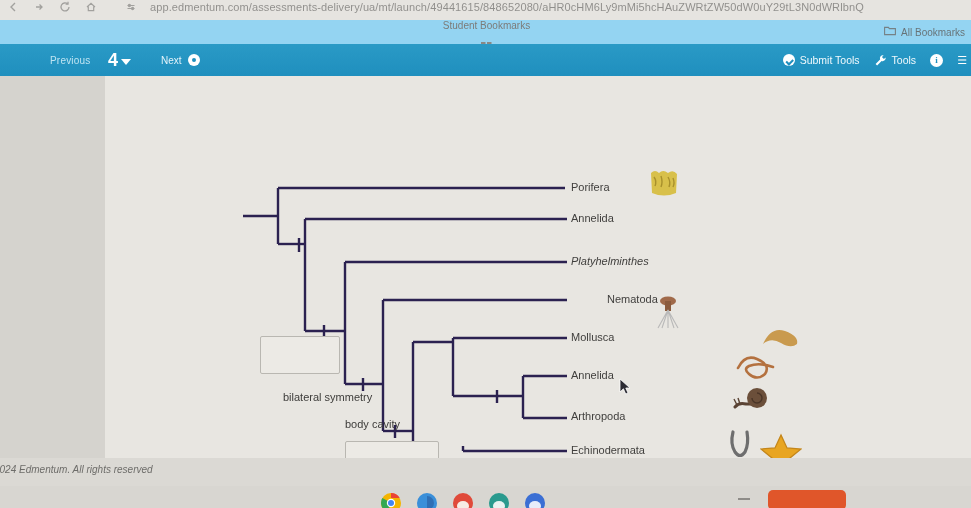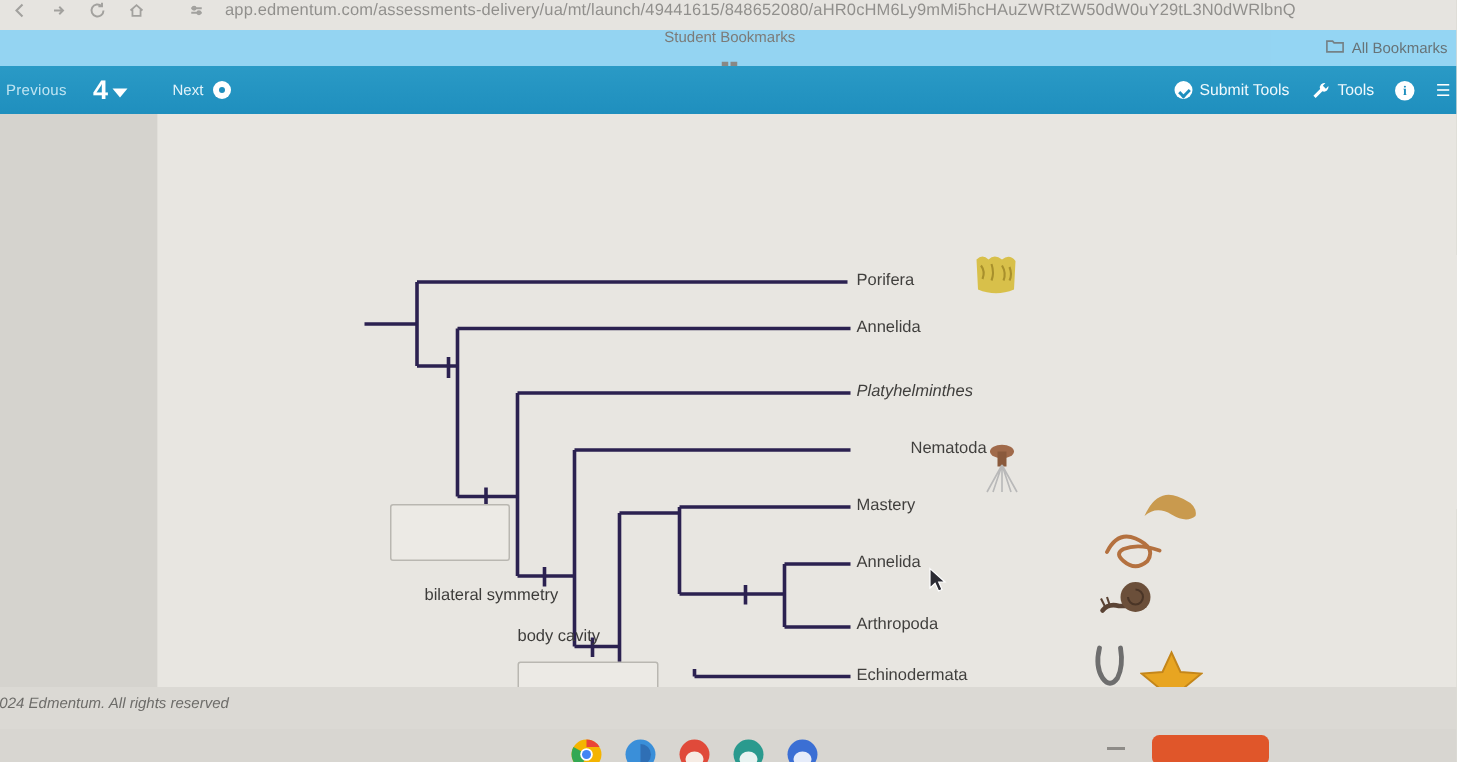--- a/index.html
+++ b/index.html
@@ -43,20 +43,21 @@
     font-size: 10px; color: #5c5b59; opacity: .8; filter: blur(0.35px);
   }
 
   
   .app-header {
     position: absolute; left: 0; top: 44px; width: 971px; height: 32px;
     background: linear-gradient(180deg, #2a9ac6 0%, #1f8fbe 100%);
     display: flex; align-items: center;
     color: #eaf6fb;
     filter: blur(0.25px);
+    padding-left: 46px;
   }
   .hdr-left { display: flex; align-items: center; gap: 0; }
   .hdr-prev {
     font-size: 10px; color: #bfe4f2; padding-left: 4px; width: 58px;
     letter-spacing: .2px;
   }
   .hdr-qnum {
     font-size: 18px; font-weight: bold; color: #ffffff;
     display: flex; align-items: center; gap: 3px; margin-left: 4px;
   }
@@ -379,21 +380,21 @@
           <line x1="308" y1="382" x2="308" y2="375"></line>
           <line x1="358" y1="375" x2="462" y2="375"></line>
           <line x1="358" y1="375" x2="358" y2="370"></line>
         </g>
       </svg>
 
       <div class="node-label" style="left:466px; top:105px;">Porifera</div>
       <div class="node-label" style="left:466px; top:136px;">Annelida</div>
       <div class="node-label" style="left:466px; top:179px;font-style:italic;">Platyhelminthes</div>
       <div class="node-label" style="left:466px; top:217px;padding-left:36px;">Nematoda</div>
-      <div class="node-label" style="left:466px; top:255px;">Mastery</div>
+      <div class="node-label" style="left:466px; top:255px;">Mollusca</div>
       <div class="node-label" style="left:466px; top:293px;">Annelida</div>
       <div class="node-label" style="left:466px; top:334px;">Arthropoda</div>
       <div class="node-label" style="left:466px; top:368px;">Echinodermata</div>
 
       <div class="organism" style="left:542px; top:92px;">
         <svg width="34" height="30" viewBox="0 0 34 30">
           <path d="M4 5 Q8 1 12 5 Q16 1 21 5 Q26 1 30 6 L29 25 Q17 30 5 25 Z" fill="#d8c04a"></path>
           <path d="M7 9 q3 4 1 9 M14 8 q2 6 0 11 M21 9 q3 5 1 10 M26 10 q2 5 0 9" stroke="#a8902c" stroke-width="1.4" fill="none"></path>
         </svg>
       </div>

